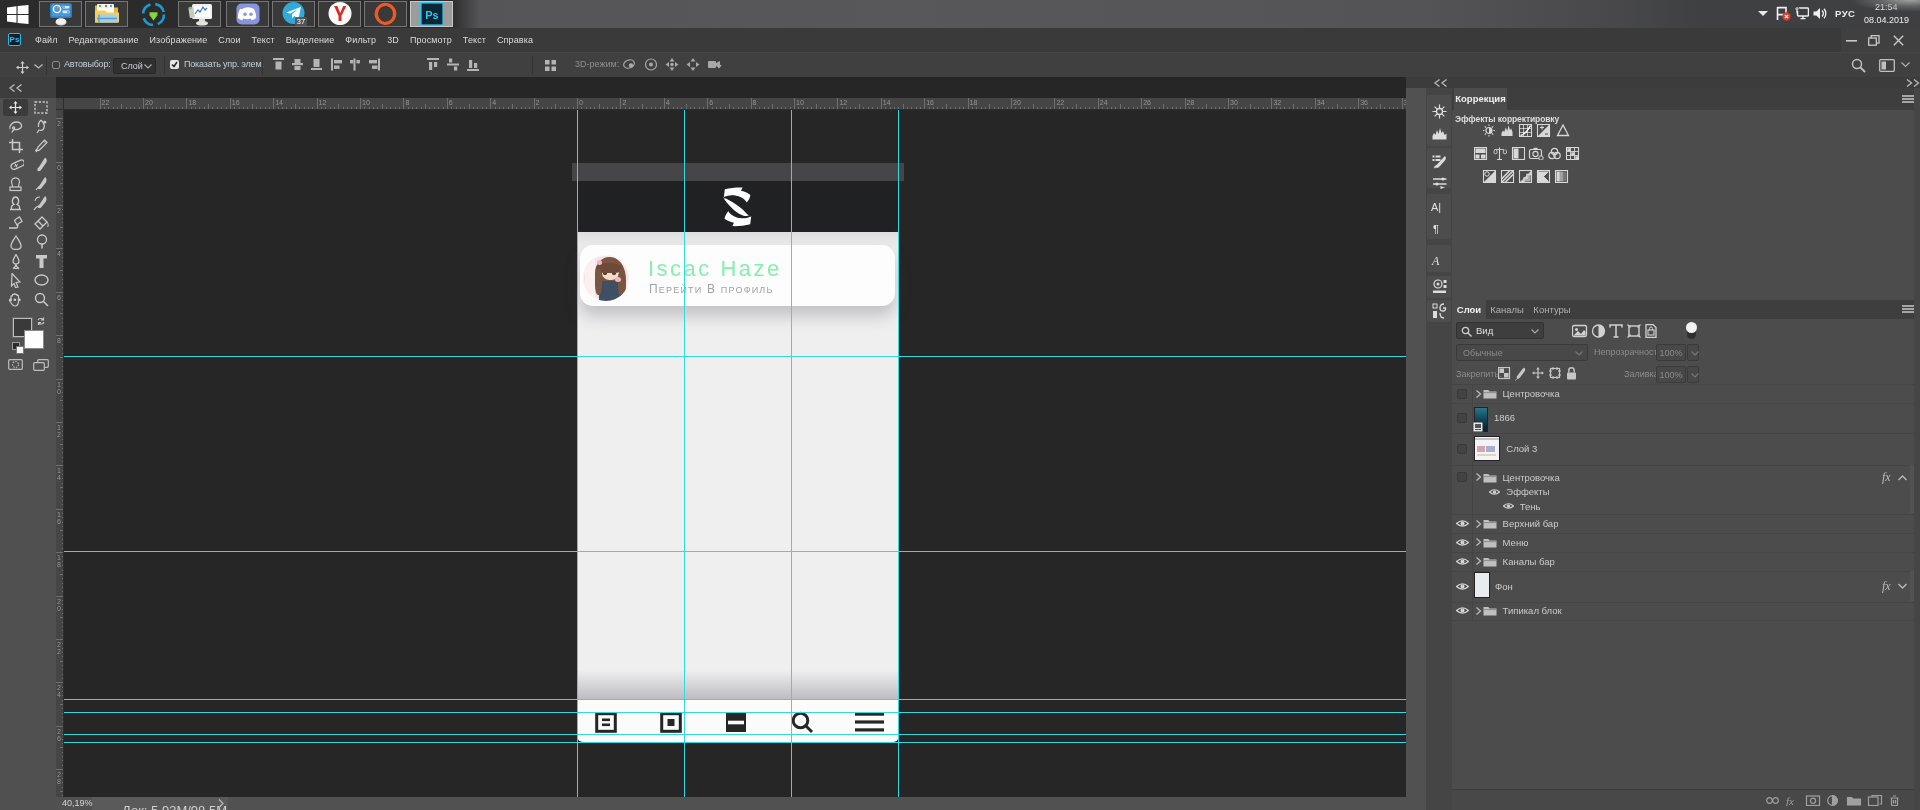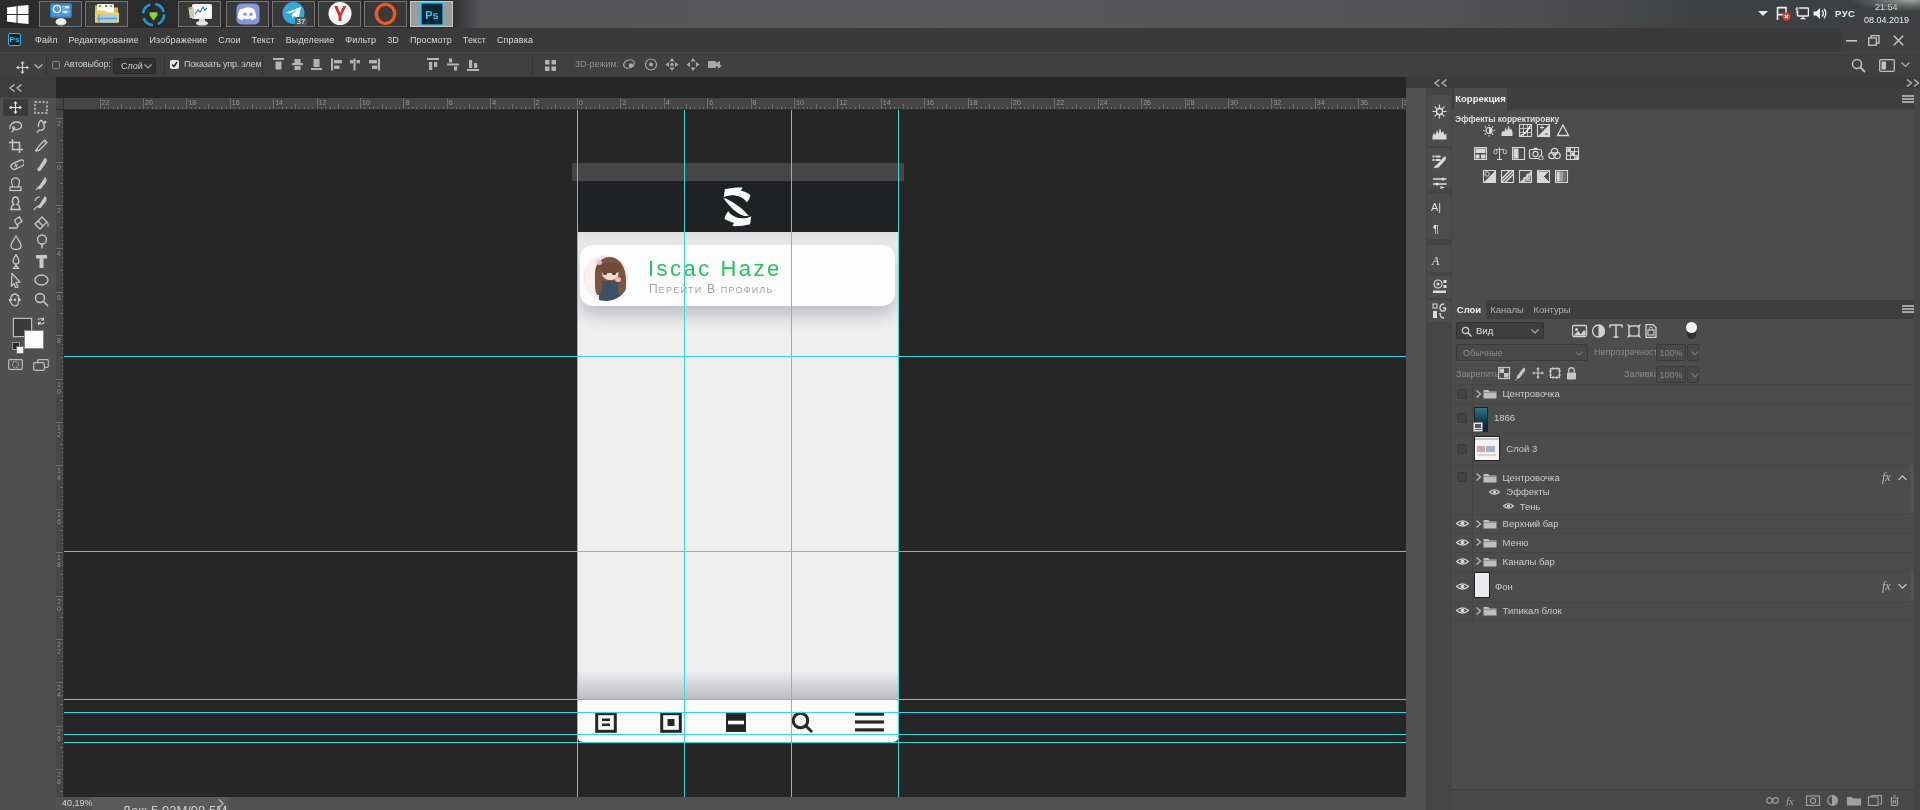--- a/index.html
+++ b/index.html
@@ -868,21 +868,21 @@
       <div class="abs" style="left:19px;top:10px;width:17px;height:15px;background:#f8dcca;border-radius:45%"></div>
       <div class="abs" style="left:20px;top:17px;width:4px;height:3px;background:#4a3a34;border-radius:50%"></div>
       <div class="abs" style="left:29px;top:17px;width:4px;height:3px;background:#4a3a34;border-radius:50%"></div>
       <div class="abs" style="left:13px;top:8px;width:26px;height:10px;background:#6e4a38;border-radius:50% 50% 30% 30%"></div>
       <div class="abs" style="left:16px;top:26px;width:22px;height:20px;background:#3e5063"></div>
       <div class="abs" style="left:12px;top:14px;width:7px;height:26px;background:#7a5540;border-radius:40%"></div>
       <div class="abs" style="left:35px;top:14px;width:8px;height:28px;background:#7a5540;border-radius:40%"></div>
       <div class="abs" style="left:32px;top:22px;width:6px;height:5px;background:#f2b7c5;border-radius:50%"></div>
       <div class="abs" style="left:14px;top:5px;width:5px;height:5px;background:#f2b7c5;border-radius:50%"></div>
     </div>
-    <div class="abs" style="left:584px;top:146px;color:#22c55e;font-size:22px;letter-spacing:2.5px">Iscac Haze</div>
+    <div class="abs" style="left:584px;top:146px;color:#86efac;font-size:22px;letter-spacing:2.5px">Iscac Haze</div>
     <div class="abs" style="left:585px;top:172px;color:#a2a2a2;font-size:12px;letter-spacing:1.2px">П<span style="font-size:9px">ЕРЕЙТИ</span> В <span style="font-size:9px">ПРОФИЛЬ</span></div>
     <div id="mockbottom" class="abs"></div>
     <svg class="abs" style="left:531px;top:602px" width="22" height="21" viewBox="0 0 22 21">
       <rect x="1.7" y="1.7" width="18.6" height="17.6" fill="none" stroke="#262626" stroke-width="3"></rect>
       <rect x="7" y="6.5" width="8" height="2.6" fill="#262626"></rect>
       <rect x="7" y="11.5" width="8" height="2.6" fill="#262626"></rect>
     </svg>
     <svg class="abs" style="left:596px;top:602px" width="22" height="21" viewBox="0 0 22 21">
       <rect x="1.7" y="1.7" width="18.6" height="17.6" fill="none" stroke="#262626" stroke-width="3"></rect>
       <rect x="7.5" y="7" width="7" height="7" fill="#262626"></rect>

